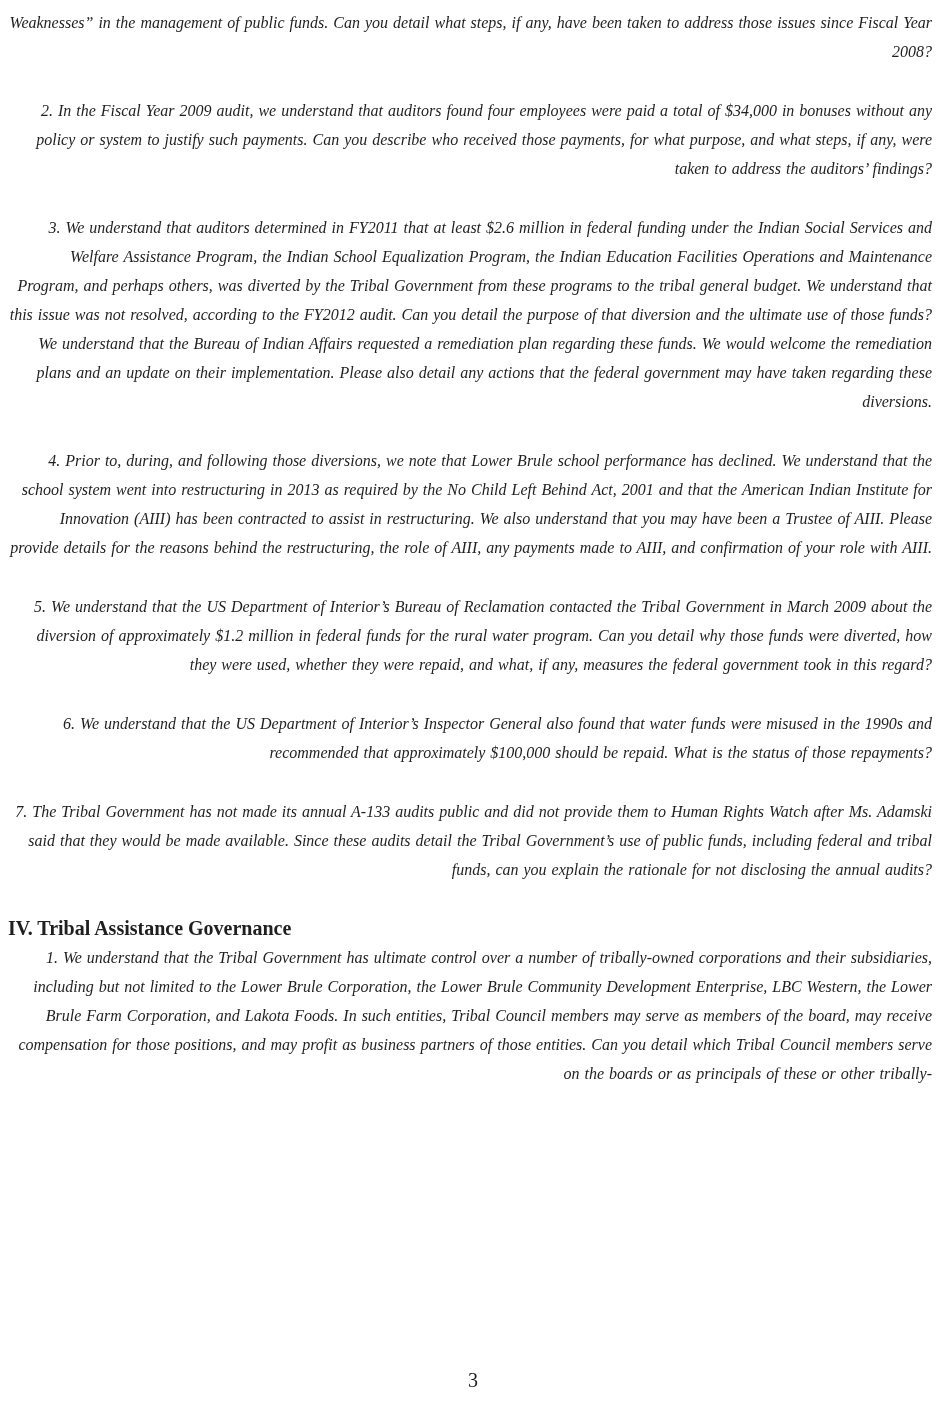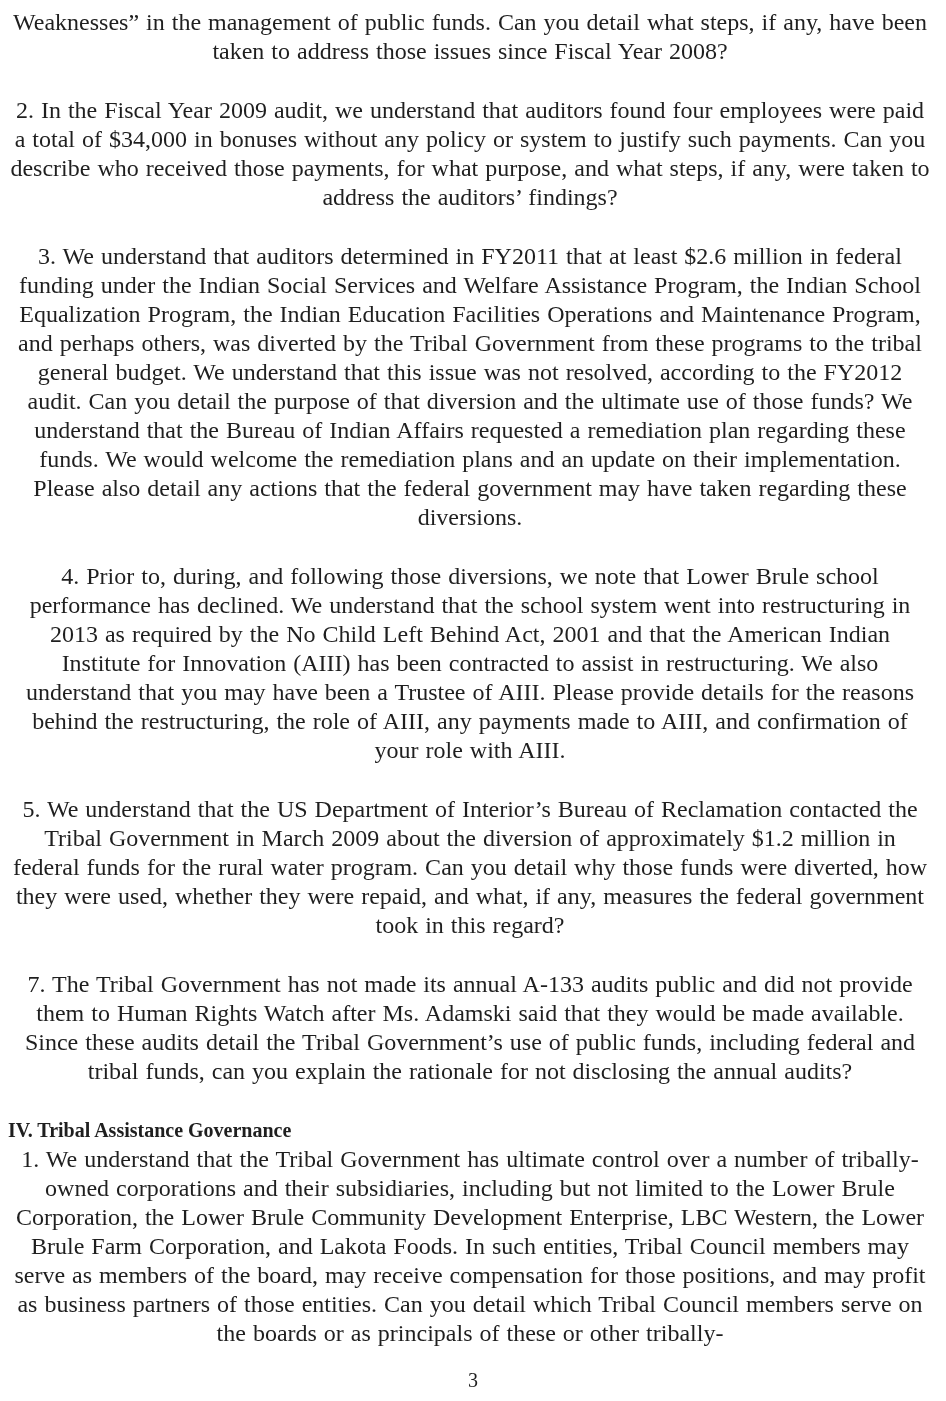--- a/index.html
+++ b/index.html
@@ -19,24 +19,25 @@
     position: absolute;
     top: 0;
     left: 0;
     width: 946px;
     height: 1401px;
     box-sizing: border-box;
     padding: 8px 14px 0 8px;
   }
   .para {
     margin: 0 0 30px 0;
-    font-size: 24px;
+    font-size: 16px;
     line-height: 29px;
-    text-align: center;
+    text-align: right;
     word-spacing: 1px;
+    font-style: italic;
   }
   .heading {
     margin: 0;
     font-size: 20px;
     line-height: 29px;
     font-weight: bold;
   }
   .footer {
     position: absolute;
     bottom: 8px;
@@ -55,20 +56,21 @@
   <p class="para">Weaknesses” in the management of public funds. Can you detail what steps, if any, have been taken to address those issues since Fiscal Year 2008?</p>
 
   <p class="para">2. In the Fiscal Year 2009 audit, we understand that auditors found four employees were paid a total of $34,000 in bonuses without any policy or system to justify such payments. Can you describe who received those payments, for what purpose, and what steps, if any, were taken to address the auditors’ findings?</p>
 
   <p class="para">3. We understand that auditors determined in FY2011 that at least $2.6 million in federal funding under the Indian Social Services and Welfare Assistance Program, the Indian School Equalization Program, the Indian Education Facilities Operations and Maintenance Program, and perhaps others, was diverted by the Tribal Government from these programs to the tribal general budget. We understand that this issue was not resolved, according to the FY2012 audit. Can you detail the purpose of that diversion and the ultimate use of those funds? We understand that the Bureau of Indian Affairs requested a remediation plan regarding these funds. We would welcome the remediation plans and an update on their implementation. Please also detail any actions that the federal government may have taken regarding these diversions.</p>
 
   <p class="para">4.  Prior to, during, and following those diversions, we note that Lower Brule school performance has declined.  We understand that the school system went into restructuring in 2013 as required by the No Child Left Behind Act, 2001 and that the American Indian Institute for Innovation (AIII) has been contracted to assist in restructuring.  We also understand that you may have been a Trustee of AIII. Please provide details for the reasons behind the restructuring, the role of AIII, any payments made to AIII, and confirmation of your role with AIII.</p>
 
   <p class="para">5. We understand that the US Department of Interior’s Bureau of Reclamation contacted the Tribal Government in March 2009 about the diversion of approximately $1.2 million in federal funds for the rural water program. Can you detail why those funds were diverted, how they were used, whether they were repaid, and what, if any, measures the federal government took in this regard?</p>
 
+  <p class="para">6.  We understand that the US Department of Interior’s Inspector General also found that water funds were misused in the 1990s and recommended that approximately $100,000 should be repaid.  What is the status of those repayments?</p>
 
   <p class="para">7. The Tribal Government has not made its annual A-133 audits public and did not provide them to Human Rights Watch after Ms. Adamski said that they would be made available. Since these audits detail the Tribal Government’s use of public funds, including federal and tribal funds, can you explain the rationale for not disclosing the annual audits?</p>
 
   <h3 class="heading">IV. Tribal Assistance Governance</h3>
 
   <p class="para">1. We understand that the Tribal Government has ultimate control over a number of tribally-owned corporations and their subsidiaries, including but not limited to the Lower Brule Corporation, the Lower Brule Community Development Enterprise, LBC Western, the Lower Brule Farm Corporation, and Lakota Foods. In such entities, Tribal Council members may serve as members of the board, may receive compensation for those positions, and may profit as business partners of those entities. Can you detail which Tribal Council members serve on the boards or as principals of these or other tribally-</p>
 
   <div class="footer">3</div>
 </div>
 

